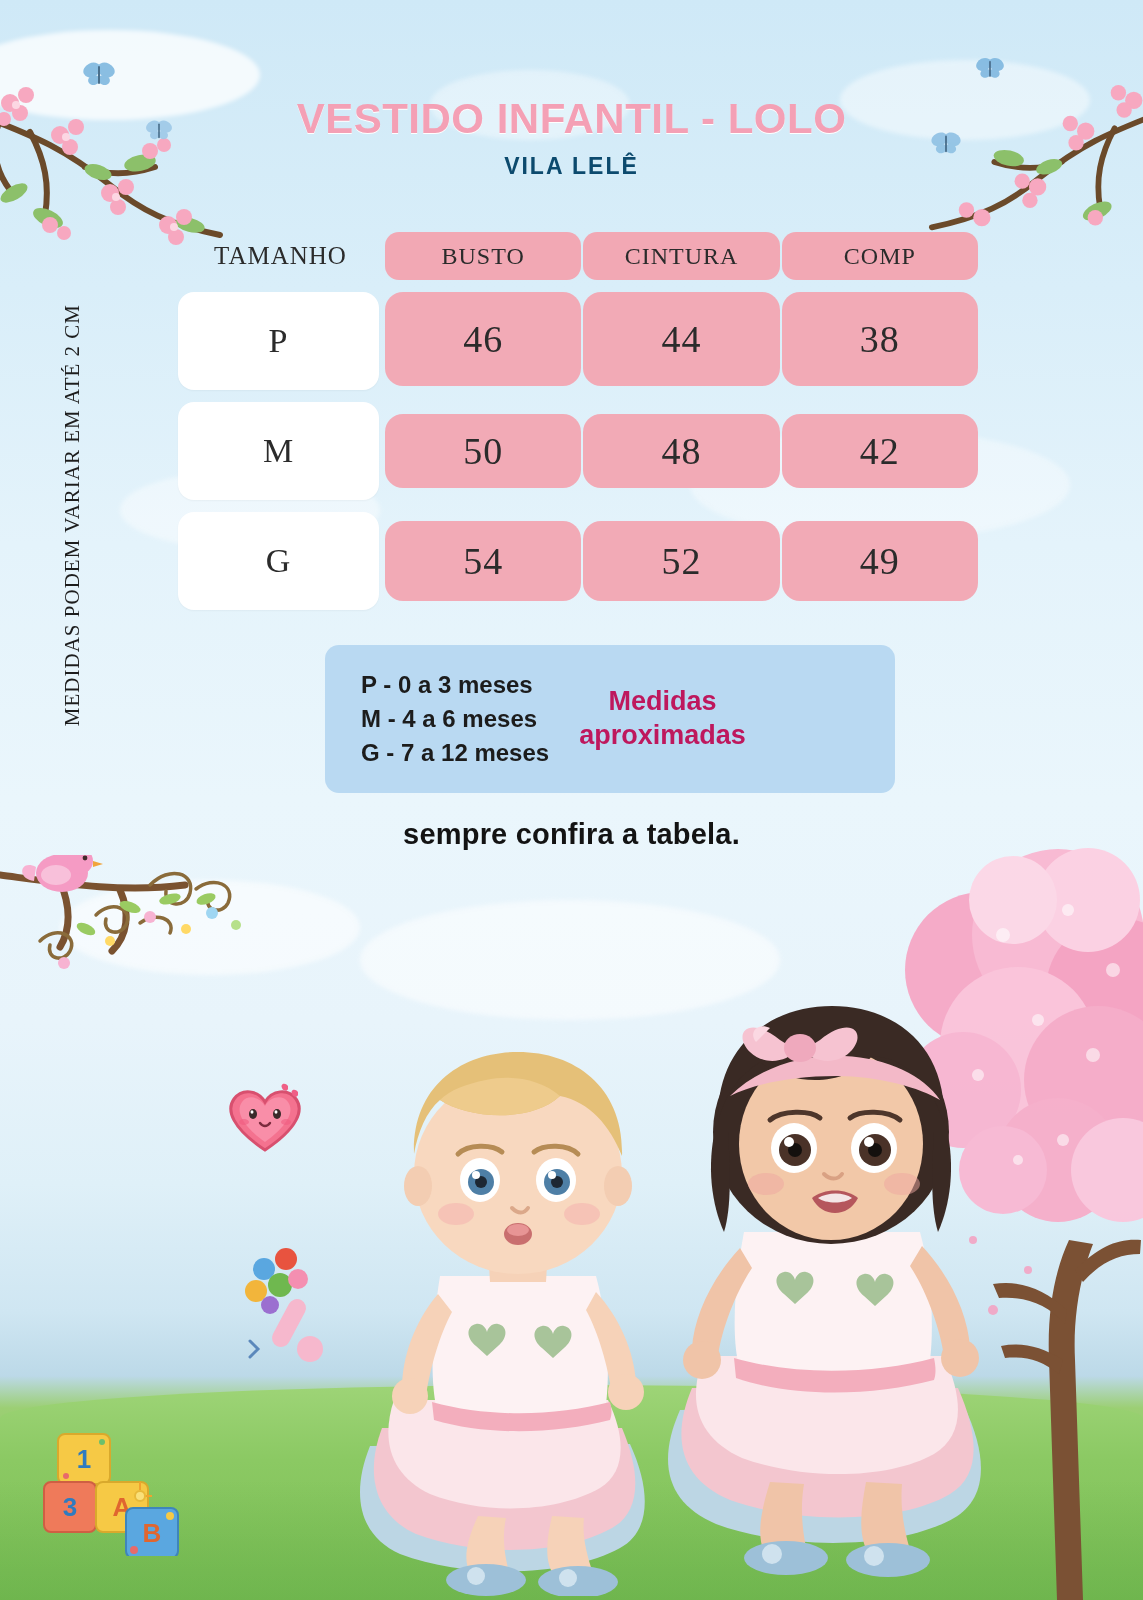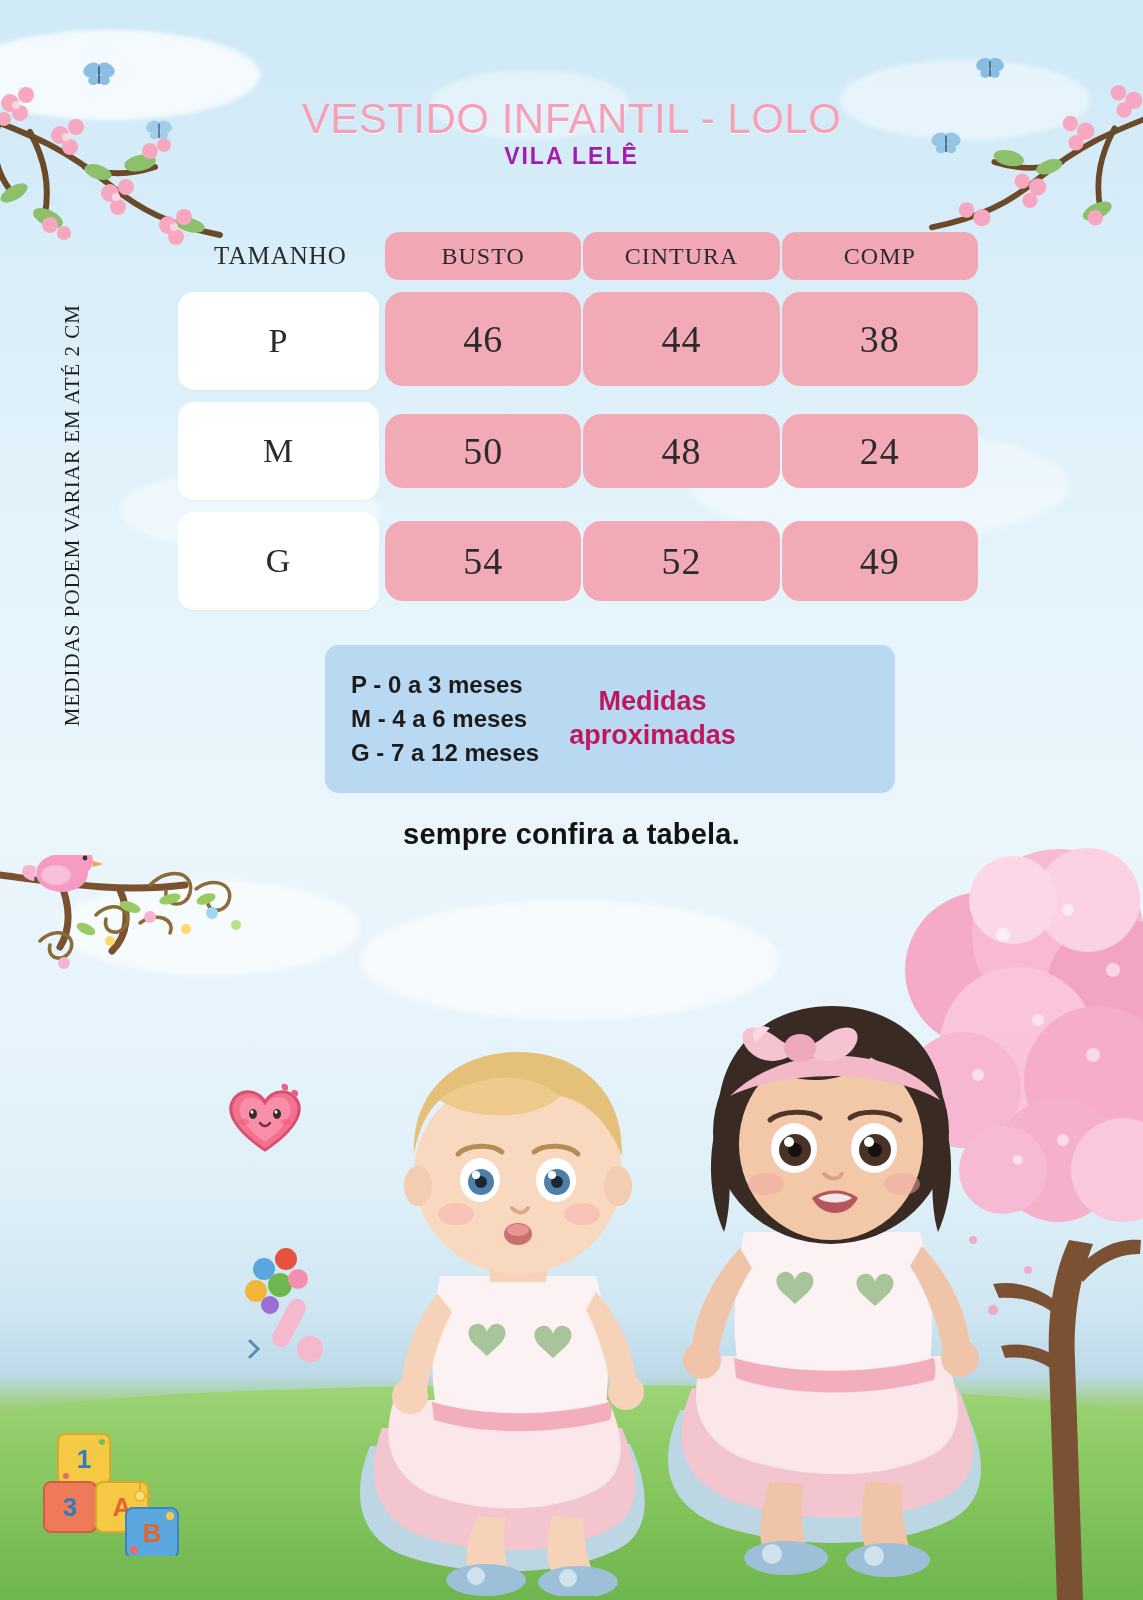--- a/index.html
+++ b/index.html
@@ -55,31 +55,32 @@
   }
 
   
   .header {
     position: absolute;
     top: 95px; left: 0; right: 0;
     text-align: center;
   }
   .title {
     font-size: 42px;
-    font-weight: normal;
+    font-weight: bold;
     letter-spacing: 0.5px;
     color: #f4a0b5;
     text-shadow: 0 1px 0 #fff;
     margin: 0;
   }
   .subtitle {
+    margin-top: 10px;
     font-size: 23px;
     font-weight: bold;
     letter-spacing: 2px;
-    color: #a21caf;
+    color: #0c4a6e;
   }
 
   
   .side-note {
     position: absolute;
     left: 52px;
     top: 225px;
     height: 580px;
     width: 40px;
     display: flex;
@@ -150,21 +151,21 @@
   .info-box {
     position: absolute;
     left: 325px;
     top: 645px;
     width: 570px;
     height: 148px;
     background: #b9d9f2;
     border-radius: 14px;
     display: flex;
     align-items: center;
-    padding: 0 26px;
+    padding: 0 36px;
   }
   .ages {
     font-size: 24px;
     font-weight: bold;
     color: #1c1c1c;
     line-height: 1.42;
     white-space: nowrap;
   }
   .approx {
     margin-left: 30px;
@@ -369,21 +370,21 @@
     <div class="cell size-cell">P</div>
     <div class="cell val-cell">46</div>
     <div class="cell val-cell">44</div>
     <div class="cell val-cell">38</div>
   </div>
 
   <div class="row data r2">
     <div class="cell size-cell">M</div>
     <div class="cell val-cell">50</div>
     <div class="cell val-cell">48</div>
-    <div class="cell val-cell">24</div>
+    <div class="cell val-cell">42</div>
   </div>
 
   <div class="row data r3">
     <div class="cell size-cell">G</div>
     <div class="cell val-cell">54</div>
     <div class="cell val-cell">52</div>
     <div class="cell val-cell">49</div>
   </div>
 </div>
 

